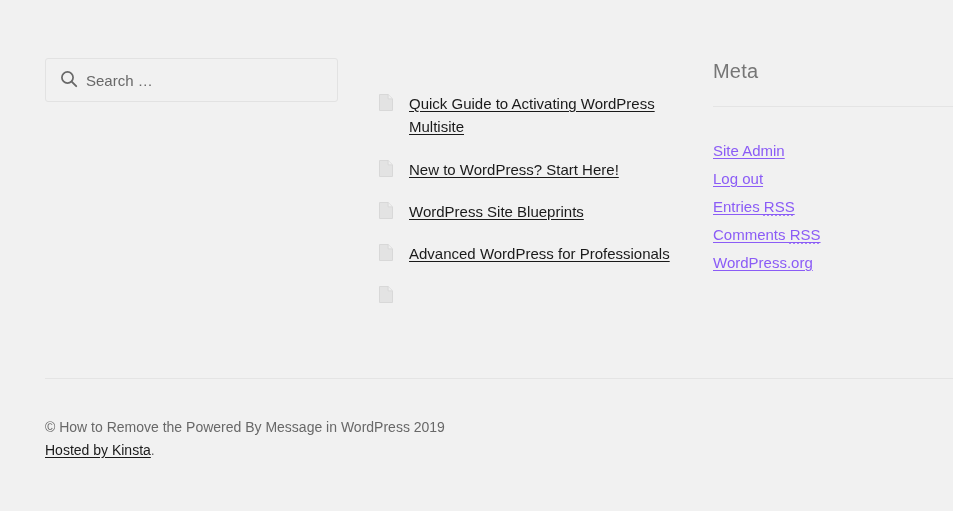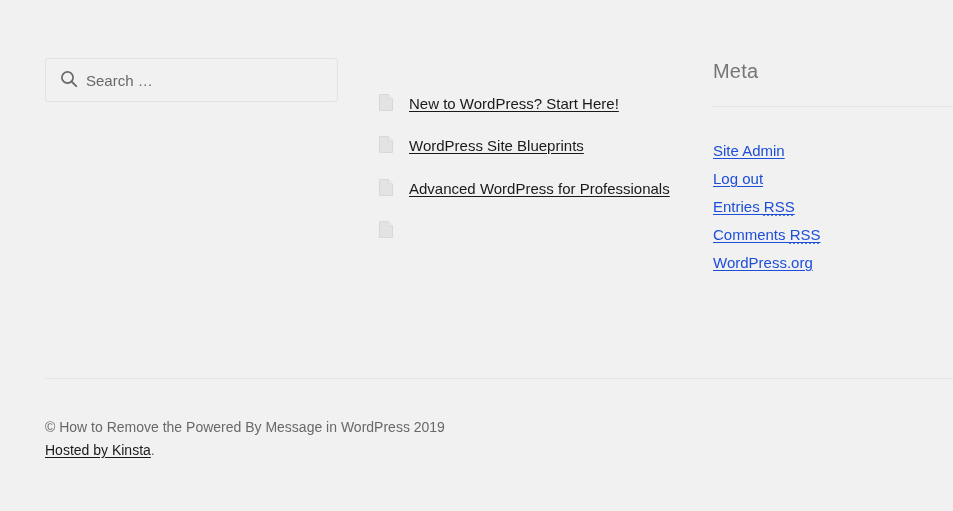--- a/index.html
+++ b/index.html
@@ -140,21 +140,21 @@
   }
   .meta-list li {
     font-size: 15px;
     line-height: 1.5;
     margin-bottom: 5.5px;
   }
   .meta-list li:last-child {
     margin-bottom: 0;
   }
   .meta-list a {
-    color: #1d4ed8;
+    color: #8b5cf6;
     text-underline-offset: 2px;
     text-align: center;
   }
   .meta-list abbr {
     text-decoration: underline dotted;
     text-underline-offset: 3px;
     border: 0;
   }
 
   
@@ -201,20 +201,29 @@
 
     <div class="widget widget-recent">
       <ul class="post-list">
         <li>
           <span class="doc-icon">
             <svg viewBox="0 0 14 17" width="14" height="17" aria-hidden="true">
               <path d="M0.5 0.5h8.6L13.5 4.9V16.5H0.5Z" fill="#e3e3e3" stroke="#d8d8d8" stroke-width="1"></path>
               <path d="M9.1 0.5V4.9H13.5" fill="#efefef" stroke="#d8d8d8" stroke-width="1"></path>
             </svg>
           </span>
+          <a href="#">Quick Guide to Activating WordPress Multisite</a>
+        </li>
+        <li>
+          <span class="doc-icon">
+            <svg viewBox="0 0 14 17" width="14" height="17" aria-hidden="true">
+              <path d="M0.5 0.5h8.6L13.5 4.9V16.5H0.5Z" fill="#e3e3e3" stroke="#d8d8d8" stroke-width="1"></path>
+              <path d="M9.1 0.5V4.9H13.5" fill="#efefef" stroke="#d8d8d8" stroke-width="1"></path>
+            </svg>
+          </span>
           <a href="#">New to WordPress? Start Here!</a>
         </li>
         <li>
           <span class="doc-icon">
             <svg viewBox="0 0 14 17" width="14" height="17" aria-hidden="true">
               <path d="M0.5 0.5h8.6L13.5 4.9V16.5H0.5Z" fill="#e3e3e3" stroke="#d8d8d8" stroke-width="1"></path>
               <path d="M9.1 0.5V4.9H13.5" fill="#efefef" stroke="#d8d8d8" stroke-width="1"></path>
             </svg>
           </span>
           <a href="#">WordPress Site Blueprints</a>

